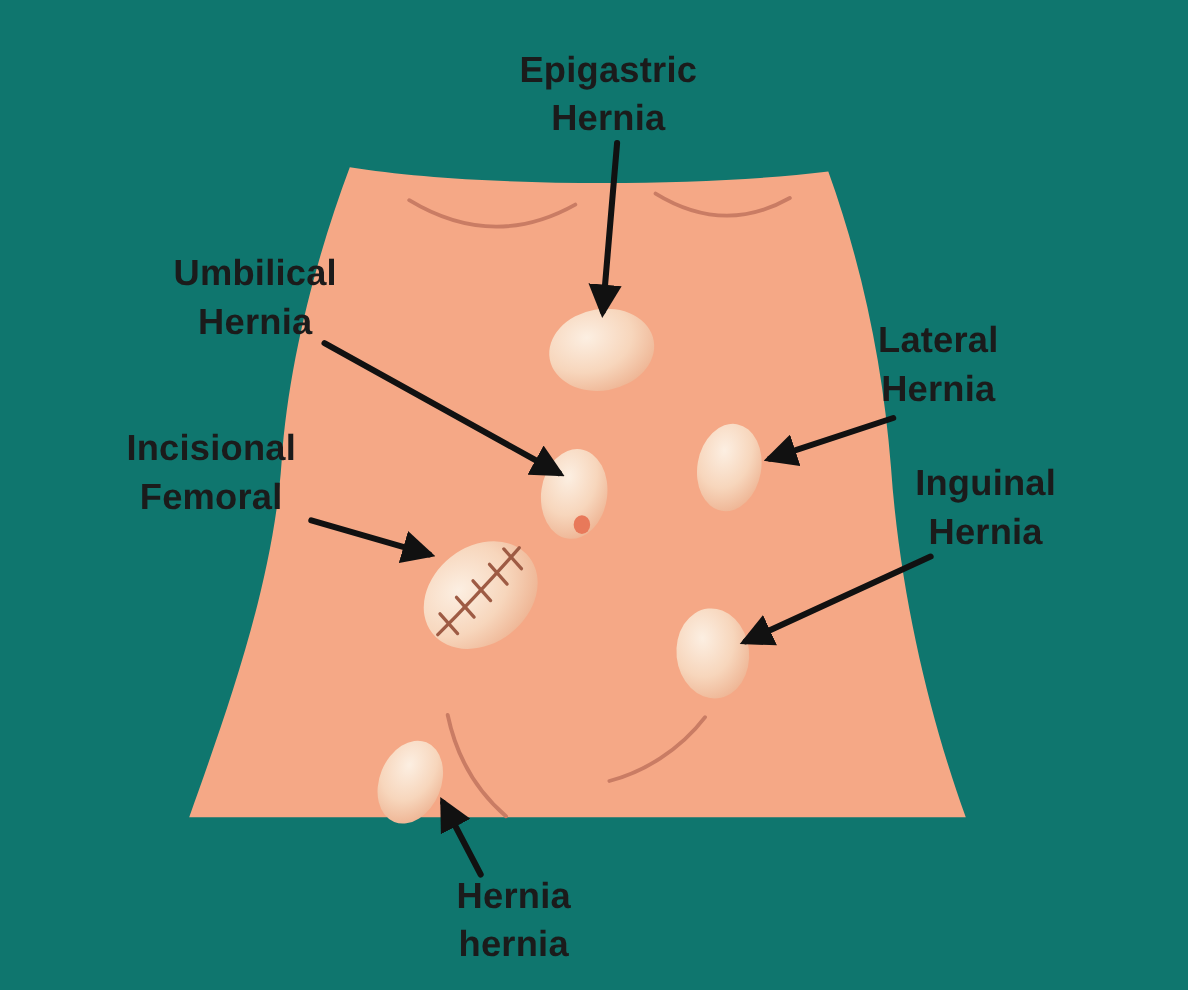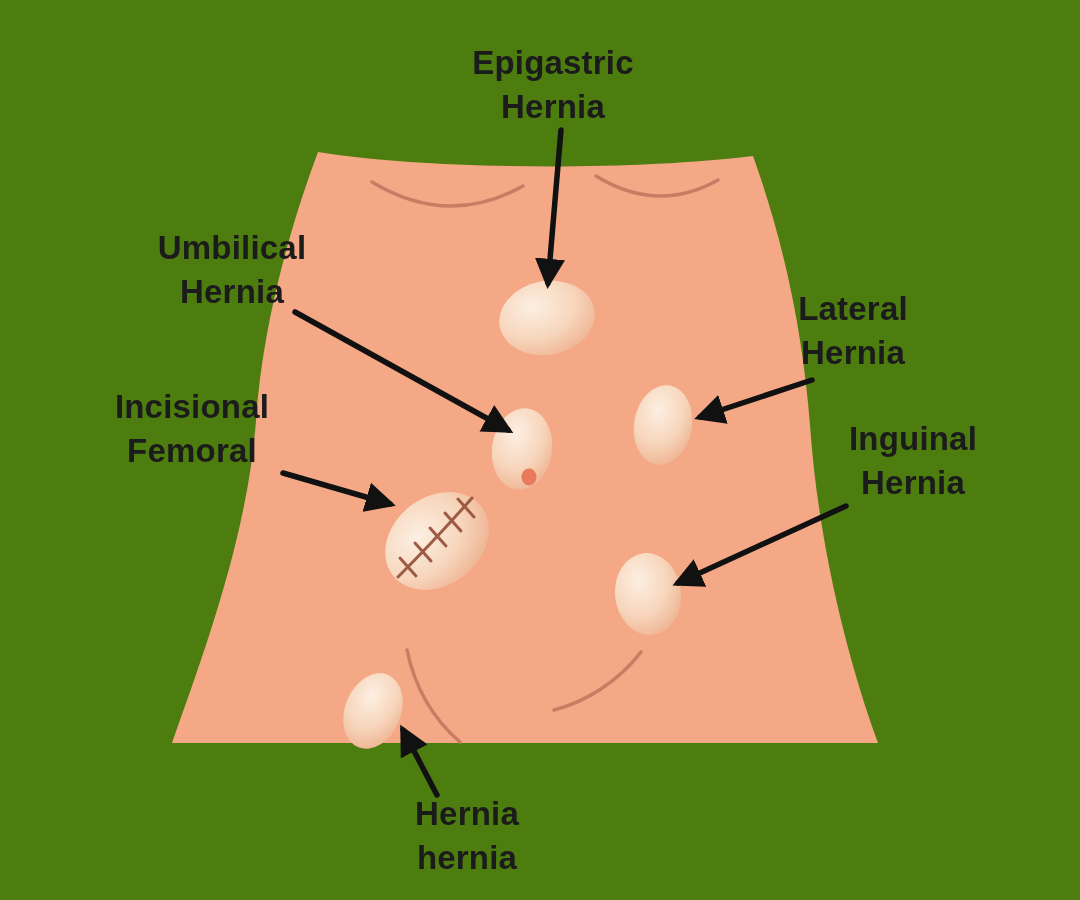--- a/index.html
+++ b/index.html
@@ -4,21 +4,21 @@
 <style>
   html, body {
     margin: 0;
     padding: 0;
     background: #ffffff;
   }
   .stage {
     position: relative;
     width: 1080px;
     height: 900px;
-    background: #4d7c0f;
+    background: #0f766e;
     overflow: hidden;
     font-family: "Liberation Sans", "DejaVu Sans", sans-serif;
   }
   .stage svg {
     position: absolute;
     inset: 0;
   }
   .label {
     position: absolute;
     transform: translate(-50%, -50%);
@@ -27,21 +27,21 @@
     font-size: 33px;
     font-weight: 700;
     line-height: 1.32;
     color: #1b1b1b;
     letter-spacing: 0.2px;
   }
   .label-epigastric { left: 553px; top: 85px;  }
   .label-umbilical  { left: 232px; top: 270px; }
   .label-incisional { left: 192px; top: 429px; }
   .label-lateral    { left: 853px; top: 331px; }
-  .label-inguinal   { left: 896px; top: 461px; margin-left: 17px; }
+  .label-inguinal   { left: 896px; top: 461px; }
   .label-femoral    { left: 467px; top: 836px; }
 </style>
 </head>
 <body>
 
 <div class="stage">
 
   <svg width="1080" height="900" viewBox="0 0 1080 900">
     <defs>
       <radialGradient id="bumpGrad" cx="38%" cy="32%" r="78%">

